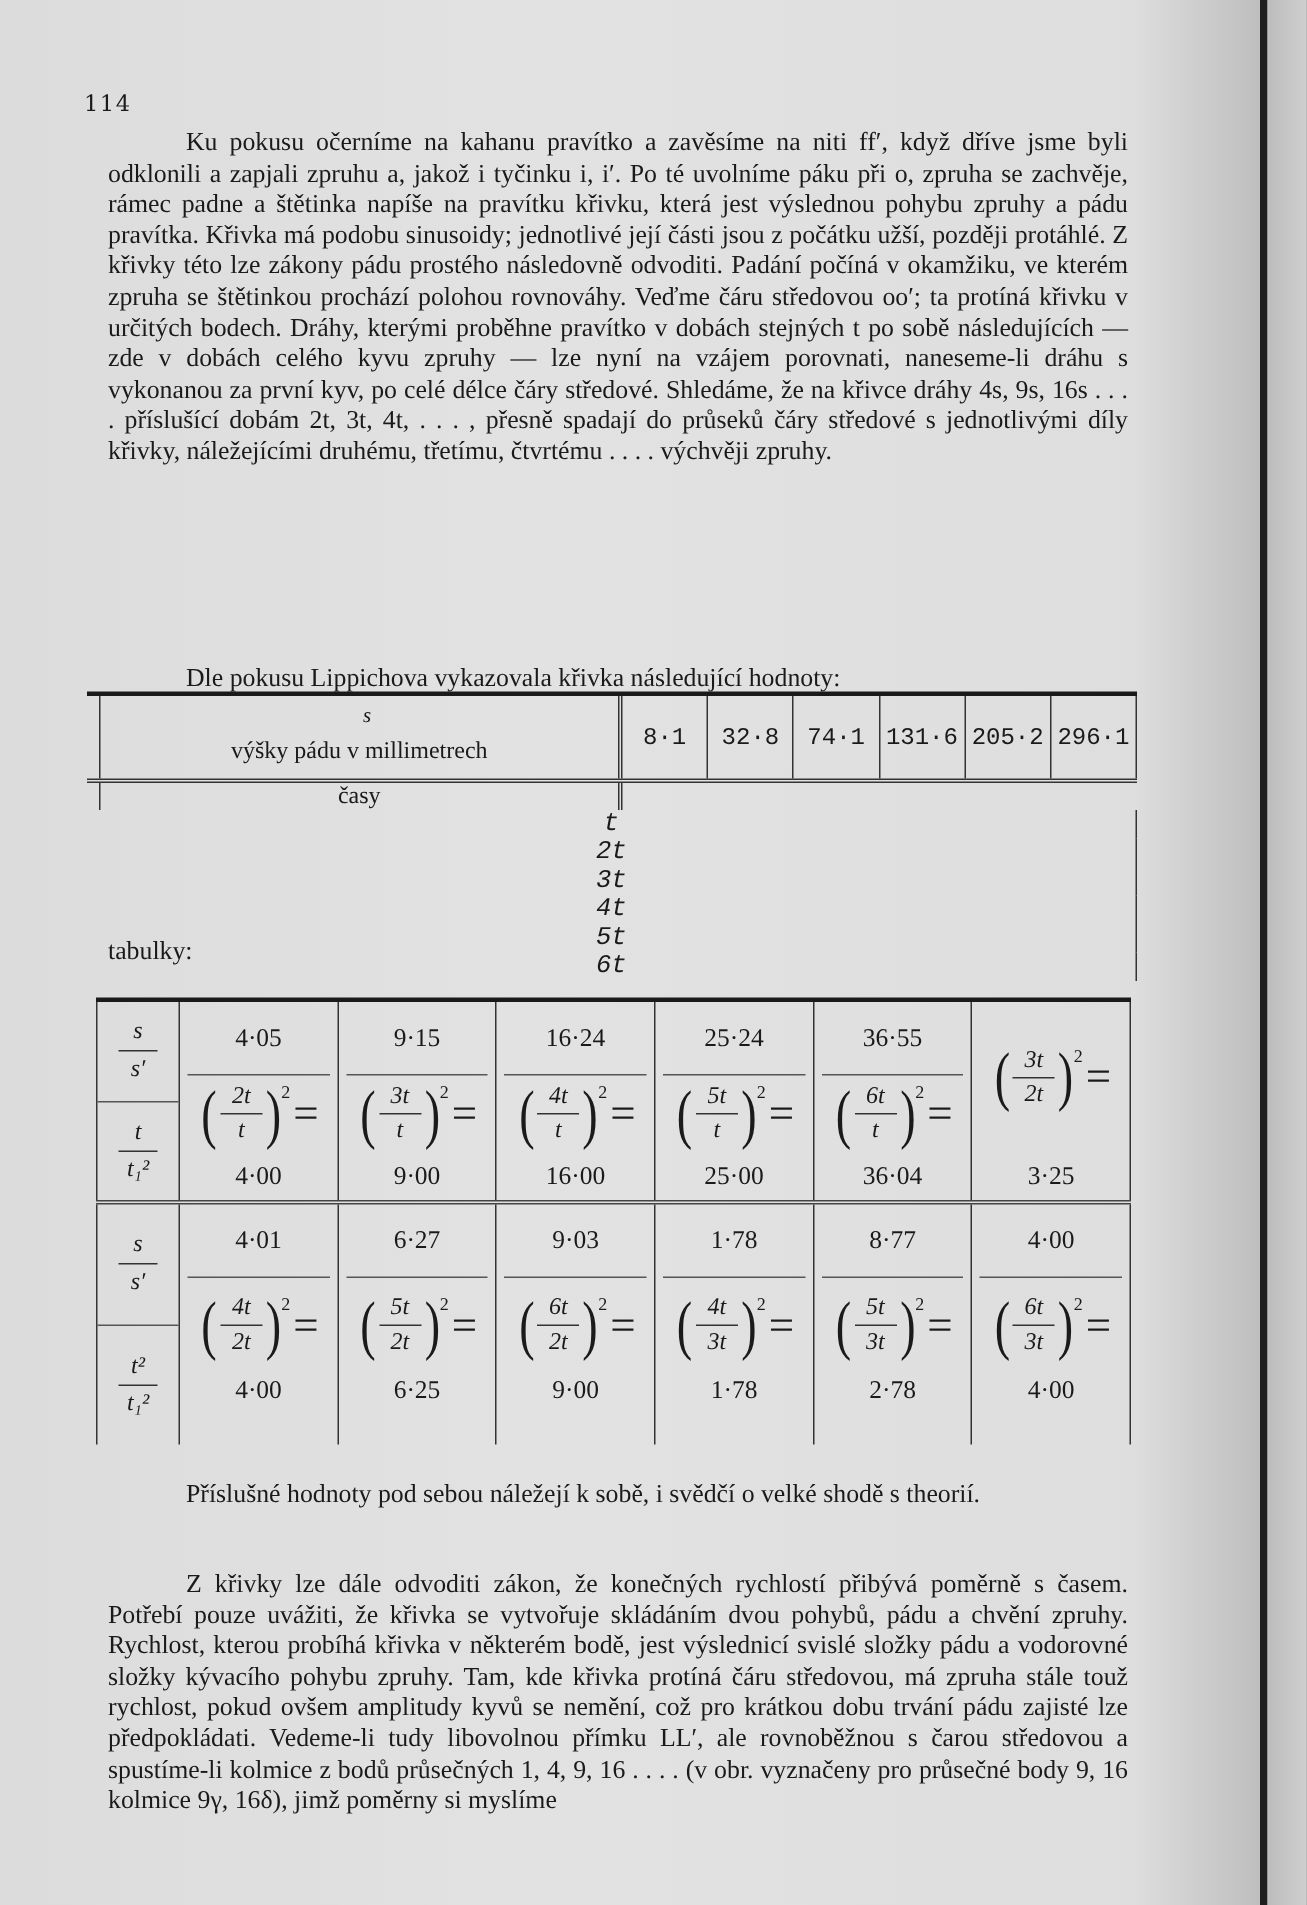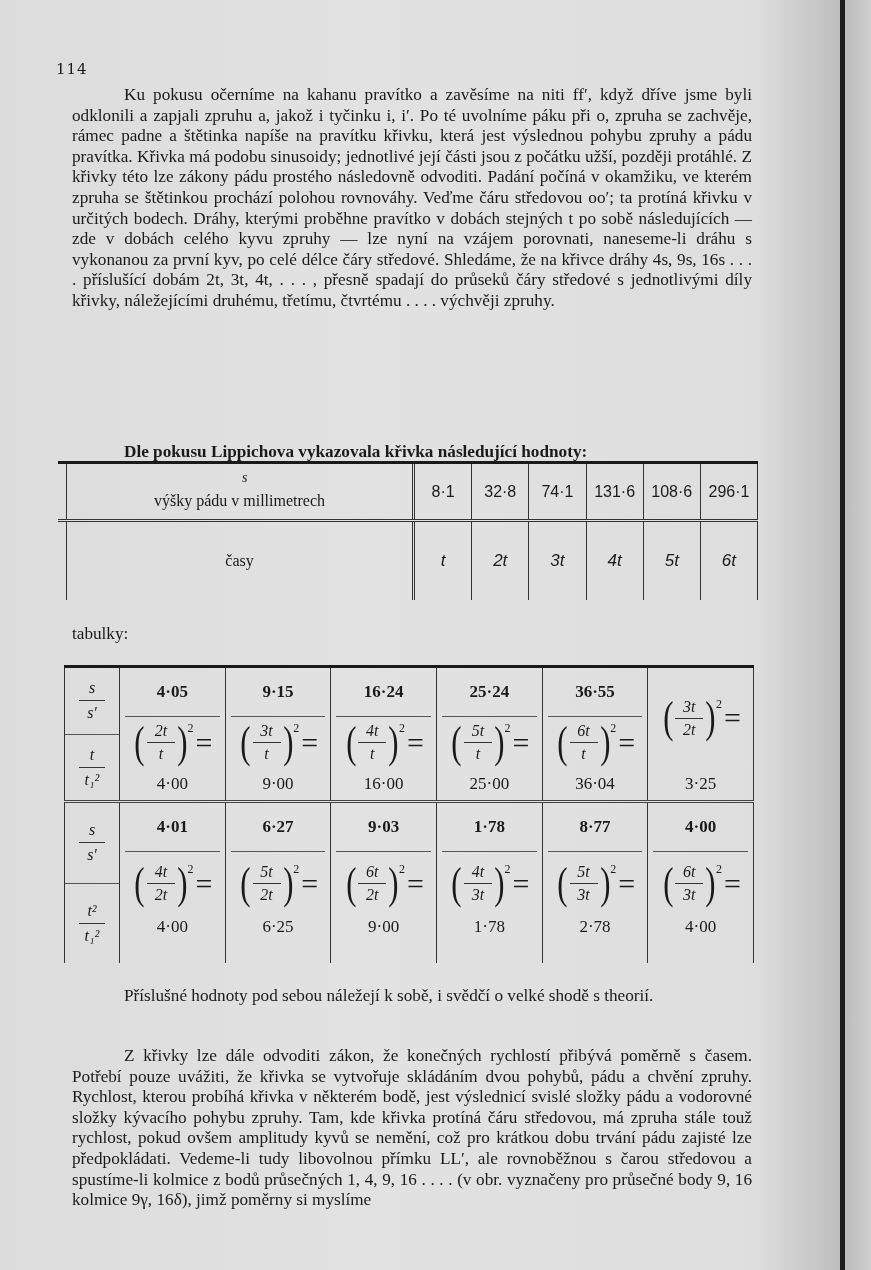--- a/index.html
+++ b/index.html
@@ -23,57 +23,57 @@
   }
   .pagenum { position: absolute; left: 56px; top: 60px; font-size: 15px; letter-spacing: 1px; }
   .text {
     position: absolute; left: 60px; width: 704px;
     font-family: "Liberation Serif", "DejaVu Serif", serif;
     font-size: 17.2px; line-height: 20.6px; text-align: justify;
   }
   .text p { margin: 12px; text-indent: 52px; }
   .text .noindent { text-indent: 0; }
   .para1 { top: 73px; }
-  .intro { top: 430px; font-weight: bold; }
+  .intro { top: 430px; }
   .para-table2 { top: 612px; }
   .para-after { top: 974px; }
   .para-last { top: 1034px; }
 
   
   .t1 { position: absolute; left: 58px; top: 461px; width: 700px; border-top: 3px solid #1a1a1a; }
   .t1-row { position: relative; display: flex; height: 55px; }
-  .t1-row.second { height: 78px; border-top: 3px double #333; }
+  .t1-row.second { height: 78px; border-top: 3px double #333; flex-direction: column; }
   .t1-label {
     width: 345px; margin-left: 8px; border-left: 1px solid #333; border-right: 3px double #333;
     display: flex; align-items: center; justify-content: center; position: relative;
     font-family: "Liberation Serif", serif; font-size: 16px;
   }
   .t1-label .s-sym { position: absolute; top: 6px; left: 175px; font-style: italic; font-size: 14px; }
   .t1-label .lbl { margin-top: 18px; }
   .t1-row.second .t1-label .lbl { margin-top: 0; }
   .t1-cell {
     flex: 1; border-right: 1px solid #333; display: flex; align-items: center; justify-content: center;
-    font-family: Liberation Sans, sans-serif; font-size: 16px;
+    font-family: Liberation Mono, monospace; font-size: 16px;
   }
   .t1-cell.italic { font-style: italic; font-size: 17px; }
   .t1-cell:last-child { border-right: 1px solid #333; text-align: right; }
 
   
   .t2 { position: absolute; left: 64px; top: 665px; width: 690px; border-top: 3px solid #1a1a1a; }
   .t2-block { display: flex; height: 132px; }
   .t2-block + .t2-block { border-top: 3px double #444; height: 160px; }
   .t2-head {
     width: 54px; border-left: 1px solid #333; border-right: 1px solid #333;
     display: flex; flex-direction: column; font-family: "Liberation Serif", serif; font-style: italic;
   }
   .t2-head .hq { flex: 1; display: flex; flex-direction: column; align-items: center; justify-content: center; font-size: 16px; }
   .t2-head .hq + .hq { border-top: 1px solid #555; }
   .frac-line { width: 26px; border-top: 1px solid #333; margin: 3px 0; }
   .t2-col { flex: 1; border-right: 1px solid #333; display: flex; flex-direction: column; font-family: "Liberation Serif", serif; }
-  .t2-col .ratio { height: 48px; display: flex; align-items: center; justify-content: center; font-size: 17px; border-bottom: 1px solid #555; margin: 0 5px; font-weight: bold; }
+  .t2-col .ratio { height: 48px; display: flex; align-items: center; justify-content: center; font-size: 17px; border-bottom: 1px solid #555; margin: 0 5px; }
   .t2-col .expr { flex: 1; display: flex; align-items: center; justify-content: center; font-size: 17px; }
   .t2-col .res { height: 32px; display: flex; align-items: center; justify-content: center; font-size: 17px; }
   .paren { font-size: 44px; font-weight: 300; line-height: 1; transform: scaleX(0.7); display: inline-block; }
   .mfrac { display: inline-flex; flex-direction: column; align-items: center; font-style: italic; font-size: 16px; line-height: 18px; }
   .mfrac .mline { width: 28px; border-top: 1px solid #333; margin: 2px 0; }
   .sup2 { font-size: 12px; vertical-align: top; position: relative; top: -14px; margin-left: -2px; }
   .eq { font-size: 30px; margin-left: 2px; line-height: 1; }
   .t2-block:last-child .t2-col .res { height: 46px; align-items: flex-start; padding-top: 2px; }
 </style>
 </head>
@@ -93,21 +93,21 @@
   <div class="t1">
     <div class="t1-row">
       <div class="t1-label">
         <span class="s-sym">s</span>
         <span class="lbl">výšky pádu v millimetrech</span>
       </div>
       <div class="t1-cell">8·1</div>
       <div class="t1-cell">32·8</div>
       <div class="t1-cell">74·1</div>
       <div class="t1-cell">131·6</div>
-      <div class="t1-cell">108·6</div>
+      <div class="t1-cell">205·2</div>
       <div class="t1-cell">296·1</div>
     </div>
     <div class="t1-row second">
       <div class="t1-label">
         <span class="lbl">časy</span>
       </div>
       <div class="t1-cell italic">t</div>
       <div class="t1-cell italic">2t</div>
       <div class="t1-cell italic">3t</div>
       <div class="t1-cell italic">4t</div>

